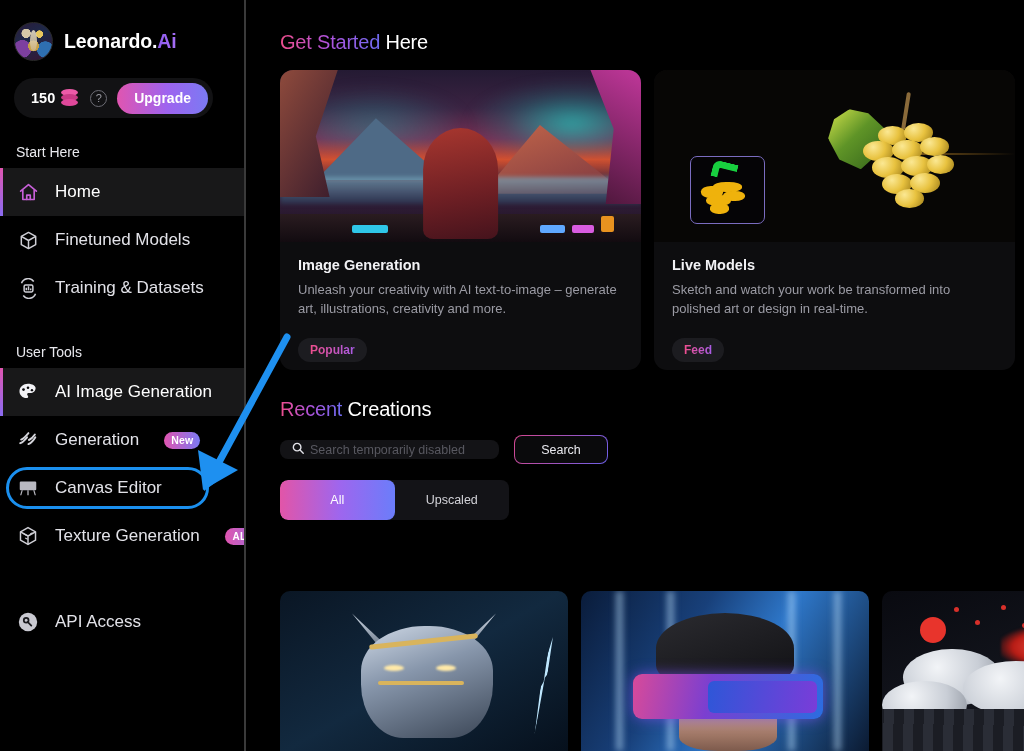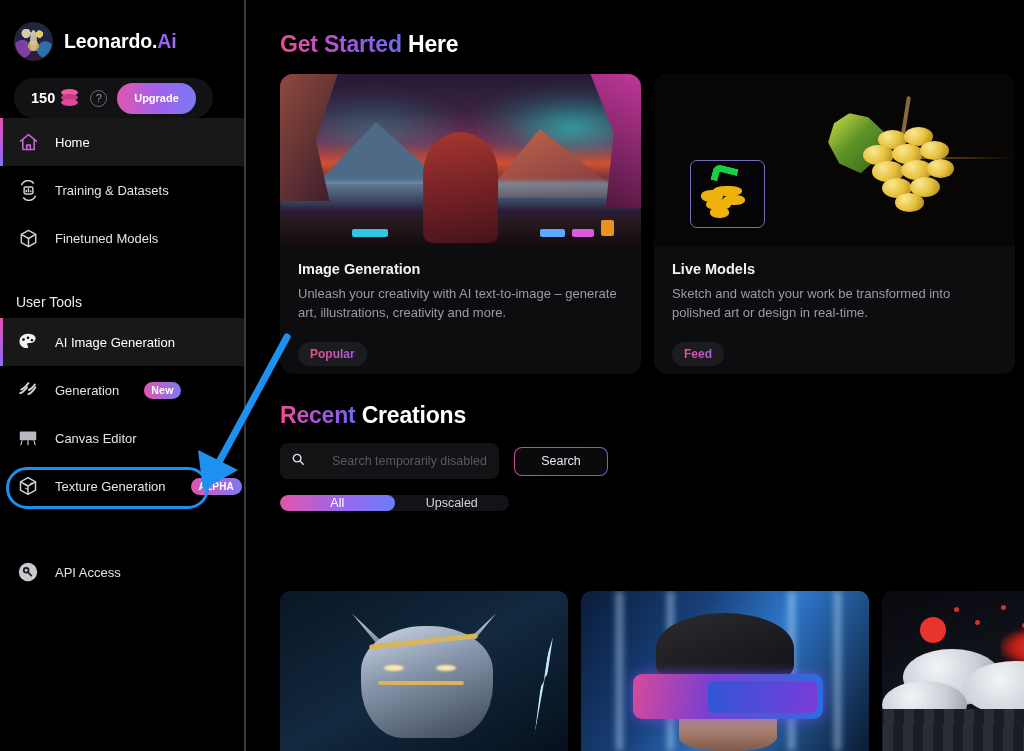--- a/index.html
+++ b/index.html
@@ -75,21 +75,21 @@
     width: 17px; height: 17px; border-radius: 50%;
     border: 1.4px solid #6d6d75; color: #9a9aa2;
     font-size: 11px; line-height: 14px; text-align: center;
     margin-left: 10px; flex: 0 0 17px;
   }
   .upgrade-btn {
     margin-left: 10px;
     height: 31px; padding: 0 17px;
     border-radius: 16px; border: none;
     background: linear-gradient(90deg,#e055b0 0%, #9e63ef 55%, #7b7af3 100%);
-    color: #fff; font-size: 11px; font-weight: 700;
+    color: #fff; font-size: 14px; font-weight: 700;
     font-family: "Liberation Sans", sans-serif;
     cursor: pointer;
     display:flex; align-items:center;
   }
 
   .section-label {
     color: #e9e9ee; font-size: 14px; font-weight: 400;
     padding-left: 16px; margin-top: 26px; margin-bottom: 8px;
   }
   .section-label.tools { margin-top: 32px; }
@@ -97,21 +97,21 @@
   .nav-item {
     display: flex; align-items: center;
     height: 48px; padding-left: 17px;
     gap: 16px; cursor: pointer; position: relative;
   }
   .nav-item.active { background: #181819; }
   .nav-item.active::before {
     content:""; position:absolute; left:0; top:0; bottom:0; width:3px;
     background: linear-gradient(180deg,#e055b0,#8a6bf2);
   }
-  .nav-label { color: #e2e2e8; font-size: 13px; white-space: nowrap; }
+  .nav-label { color: #e2e2e8; font-size: 17px; white-space: nowrap; }
   .nav-item.active .nav-label { color: #ffffff; }
   .nav-icon { width: 22px; height: 22px; flex: 0 0 22px; display:flex; align-items:center; justify-content:center;}
   .nav-icon svg { display: block; }
 
   .badge {
     margin-left: 9px; border-radius: 9px;
     font-size: 10.5px; font-weight: 700; color: #fff;
     padding: 2.5px 7px; letter-spacing: .2px;
     background: linear-gradient(90deg,#e055b0,#7b7af3);
   }
@@ -133,21 +133,21 @@
     width: 1024px; height: 751px; pointer-events: none; z-index: 40;
   }
 
   
   .main {
     flex: 1 1 auto; height: 751px;
     background: #000; position: relative; overflow: hidden;
     padding: 0 0 0 34px;
   }
   .heading {
-    font-size: 23px; font-weight: 700; color: #fff;
+    font-size: 20px; font-weight: 400; color: #fff;
     margin-top: 31px; letter-spacing: -0.2px;
   }
   .heading .grad {
     background: linear-gradient(90deg,#ef4e8c 0%, #b053dd 48%, #6f6bf2 100%);
     -webkit-background-clip: text; background-clip: text; color: transparent;
   }
 
   .cards { display: flex; gap: 13px; margin-top: 16px; }
   .card {
     width: 361px; background: #0d0d0f;
@@ -266,42 +266,42 @@
   }
   .pill span {
     background: linear-gradient(90deg,#ef4e8c,#a85ce6);
     -webkit-background-clip: text; background-clip: text; color: transparent;
   }
 
   .heading2 { margin-top: 28px; }
 
   .search-row { display: flex; align-items: center; gap: 15px; margin-top: 14px; }
   .search-wrap {
-    width: 219px; height: 36px; background: #131316;
+    width: 219px; height: 19px; background: #131316;
     border-radius: 8px; display: flex; align-items: center;
-    padding-left: 11px; gap: 27px; overflow: hidden;
+    padding-left: 11px; gap: 5px; overflow: hidden;
   }
   .search-input {
     background: transparent; border: none; outline: none;
     color: #d8d8de; font-size: 12.5px; width: 175px;
     font-family: "Liberation Sans", sans-serif;
   }
   .search-input::placeholder { color: #585860; }
   .search-btn {
     width: 94px; height: 29px; border-radius: 8px;
     background: #0a0a0c; color: #e8e8ee;
     font-size: 12.5px; cursor: pointer;
     font-family: "Liberation Sans", sans-serif;
     position: relative; border: 1px solid transparent;
     background-image: linear-gradient(#0a0a0c,#0a0a0c), linear-gradient(120deg,#d4478f,#6d5fe8);
     background-origin: border-box; background-clip: padding-box, border-box;
   }
 
   .tabs {
-    margin-top: 16px; width: 229px; height: 16px;
+    margin-top: 16px; width: 229px; height: 40px;
     background: #131317; border-radius: 8px;
     display: flex; overflow: hidden;
   }
   .tab {
     flex: 1 1 50%; display: flex; align-items: center; justify-content: center;
     font-size: 12.5px; color: #d2d2d8; cursor: pointer;
   }
   .tab.active {
     background: linear-gradient(90deg,#e255a8 0%, #9e66ee 52%, #6b7dfa 100%);
     color: #fff; border-radius: 8px;
@@ -376,53 +376,54 @@
       <div class="credits-count">150</div>
       <div class="coin-icon">
           <i></i>
           <i></i>
           <i></i>
         </div>
       <div class="help-icon">?</div>
       <button class="upgrade-btn">Upgrade</button>
     </div>
 
+    <div class="section-label">Start Here</div>
 
     <div class="nav-item active">
       <span class="nav-icon">
         <svg width="21" height="21" viewBox="0 0 24 24" fill="none" stroke="#c75fd8" stroke-width="1.9" stroke-linecap="round" stroke-linejoin="round">
           <path d="M3 10.5L12 3l9 7.5"></path>
             <path d="M5.5 9.5V20h13V9.5"></path>
             <path d="M10 20v-5h4v5"></path>
         </svg>
         </span>
       <span class="nav-label">Home</span>
     </div>
 
 
 
     <div class="nav-item">
       <span class="nav-icon">
+        <svg width="21" height="21" viewBox="0 0 24 24" fill="none" stroke="#cfcfd6" stroke-width="1.7" stroke-linejoin="round">
+          <path d="M12 2.8l8.2 4.6v9.2L12 21.2 3.8 16.6V7.4z"></path>
+            <path d="M3.8 7.4L12 12l8.2-4.6M12 12v9.2"></path>
+        </svg>
+        </span>
+      <span class="nav-label">Finetuned Models</span>
+    </div>
+
+    <div class="nav-item">
+      <span class="nav-icon">
         <svg width="21" height="21" viewBox="0 0 24 24" fill="none" stroke="#cfcfd6" stroke-width="1.7">
           <path d="M4 6a8 8 0 0 1 14-2M20 18a8 8 0 0 1-14 2"></path>
           <rect x="7" y="8" width="10" height="8" rx="1.6"></rect>
           <path d="M9.5 14v-3M12 14v-4.5M14.5 14v-2"></path>
         </svg>
         </span>
       <span class="nav-label">Training &amp; Datasets</span>
-    </div>
-
-    <div class="nav-item">
-      <span class="nav-icon">
-        <svg width="21" height="21" viewBox="0 0 24 24" fill="none" stroke="#cfcfd6" stroke-width="1.7" stroke-linejoin="round">
-          <path d="M12 2.8l8.2 4.6v9.2L12 21.2 3.8 16.6V7.4z"></path>
-            <path d="M3.8 7.4L12 12l8.2-4.6M12 12v9.2"></path>
-        </svg>
-        </span>
-      <span class="nav-label">Finetuned Models</span>
     </div>
 
     <div class="section-label tools">User Tools</div>
 
     <div class="nav-item active">
       <span class="nav-icon">
         <svg width="22" height="22" viewBox="0 0 24 24" fill="#f2f2f6">
           <path d="M12 3C6.8 3 2.7 6.6 2.7 11.1c0 4.2 3.3 7.4 7.6 7.4 1.3 0 1.9-.6 1.9-1.4 0-.5-.3-.9-.6-1.3-.3-.4-.5-.7-.5-1.2 0-.8.7-1.4 1.6-1.4h1.6c3.4 0 6-2.3 6-5.6C20.3 5.4 16.7 3 12 3z"></path>
           <circle cx="7.1" cy="9.4" r="1.5" fill="#0b0b0d"></circle>
             <circle cx="12" cy="7.4" r="1.4" fill="#0b0b0d"></circle>

